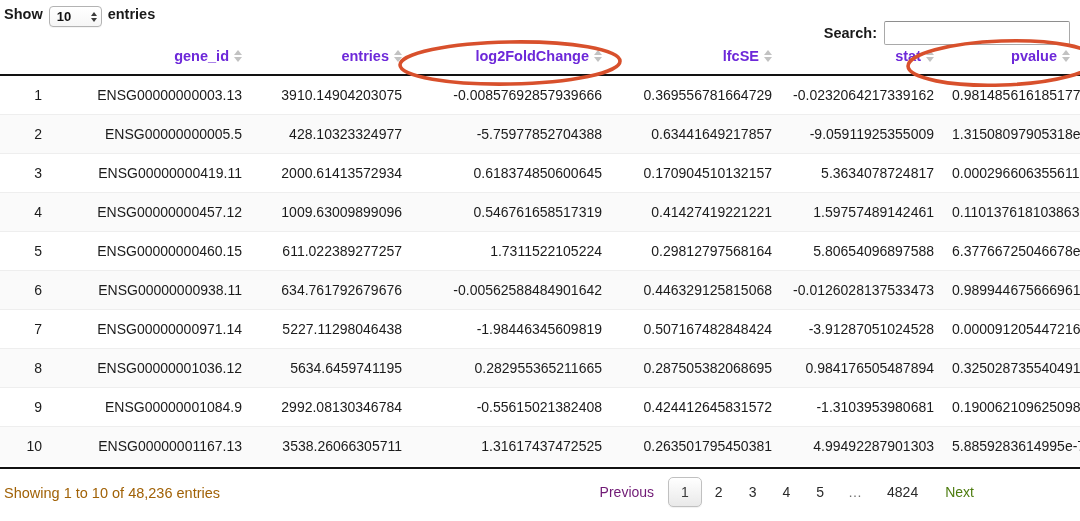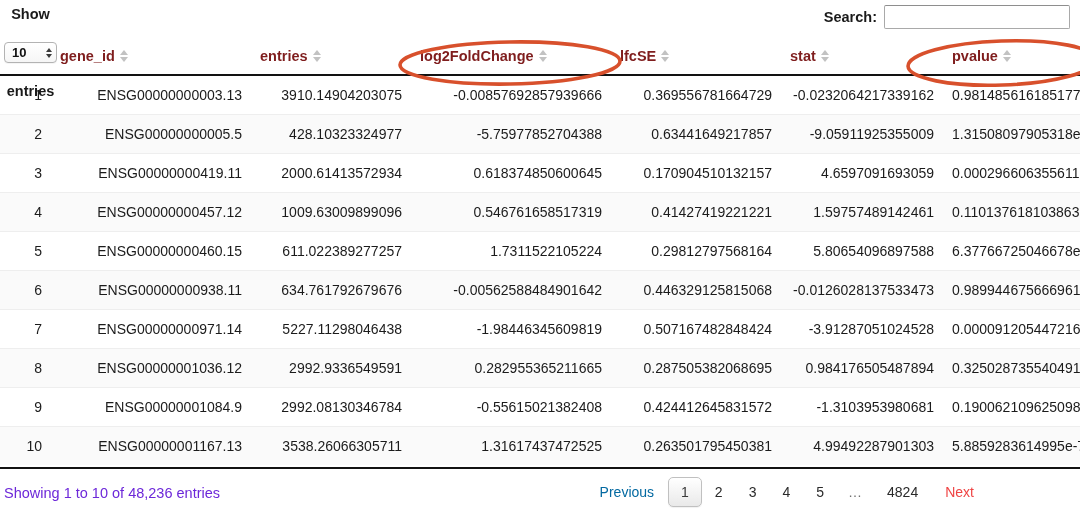--- a/index.html
+++ b/index.html
@@ -32,24 +32,23 @@
   }
 
   .length-ctrl {
     position: absolute;
     left: 4px;
     top: 6px;
     font-size: 14.5px;
     font-weight: bold;
     color: #1a1a1a;
     display: flex;
-    align-items: center;
-    gap: 20px;
+    align-items: flex-start;
+    gap: 6px;
     white-space: nowrap;
-    flex-direction: column;
   }
   .length-ctrl .lbl-pre, .length-ctrl .lbl-post {
     font-weight: bold;
   }
   .select-box {
     display: inline-flex;
     align-items: center;
     justify-content: space-between;
     box-sizing: border-box;
     height: 21px;
@@ -84,21 +83,21 @@
   .stepper .tri-dn {
     width: 0; height: 0;
     border-left: 3.5px solid transparent;
     border-right: 3.5px solid transparent;
     border-top: 4.5px solid #3a3a3a;
   }
 
   .search-ctrl {
     position: absolute;
     right: 10px;
-    top: 5px;
+    top: 21px;
     display: flex;
     align-items: center;
     gap: 7px;
     font-size: 14.5px;
     font-weight: bold;
     color: #1a1a1a;
   }
   .search-input {
     box-sizing: border-box;
     width: 186px;
@@ -120,22 +119,22 @@
     left: 0;
     top: 41px;
     width: 1080px;
     border-collapse: collapse;
     table-layout: fixed;
     font-size: 14px;
   }
   table.dt th {
     font-size: 14.5px;
     font-weight: bold;
-    color: #7f1d1d;
-    text-align: left;
+    color: #6d28d9;
+    text-align: right;
     padding: 7px 10px 10px 8px;
     border-bottom: 2px solid #121212;
     vertical-align: bottom;
     white-space: nowrap;
   }
   table.dt th .th-inner {
     display: inline-flex;
     align-items: center;
     gap: 5px;
   }
@@ -200,34 +199,34 @@
     top: 467px;
     width: 1080px;
     height: 54px;
     border-top: 2px solid #121212;
   }
   .info {
     position: absolute;
     left: 4px;
     top: 16px;
     font-size: 14.5px;
-    color: #6d28d9;
+    color: #a16207;
   }
   .paginate {
     position: absolute;
     right: 92px;
     top: 8px;
     display: flex;
     align-items: center;
     gap: 0px;
     font-size: 14px;
   }
   .pg {
     padding: 6px 13px;
-    color: #0369a1;
+    color: #701a75;
     cursor: pointer;
     border: 1px solid transparent;
     border-radius: 4px;
     line-height: 1.15;
   }
   .pg.num {
     color: #2a2a2a;
     padding: 6px 12px;
   }
   .pg.ellip {
@@ -236,21 +235,21 @@
     letter-spacing: 1px;
   }
   .pg.active {
     background: linear-gradient(180deg, #ffffff 0%, #e9e9e9 100%);
     border: 1px solid #c0c0c0;
     border-radius: 5px;
     color: #3a3a3a;
     box-shadow: 0 1px 1px rgba(0,0,0,0.06);
   }
   .pg.next {
-    color: #ef4444;
+    color: #4d7c0f;
   }
 
   
   .annot {
     position: absolute;
     pointer-events: none;
     left: 0; top: 0;
     width: 1080px; height: 521px;
     overflow: hidden;
   }
@@ -370,21 +369,21 @@
           <td>0.63441649217857</td>
           <td>-9.05911925355009</td>
           <td>1.31508097905318e-19</td>
         </tr>
         <tr>
           <td class="col-idx">3</td>
           <td class="col-gene">ENSG00000000419.11</td>
           <td>2000.61413572934</td>
           <td>0.618374850600645</td>
           <td>0.170904510132157</td>
-          <td>4.6597091693059</td>
+          <td>5.3634078724817</td>
           <td>0.000296606355611251</td>
         </tr>
         <tr>
           <td class="col-idx">4</td>
           <td class="col-gene">ENSG00000000457.12</td>
           <td>1009.63009899096</td>
           <td>0.546761658517319</td>
           <td>0.41427419221221</td>
           <td>1.59757489142461</td>
           <td>0.110137618103863</td>
@@ -412,21 +411,21 @@
           <td class="col-gene">ENSG00000000971.14</td>
           <td>5227.11298046438</td>
           <td>-1.98446345609819</td>
           <td>0.507167482848424</td>
           <td>-3.91287051024528</td>
           <td>0.0000912054472169366</td>
         </tr>
         <tr>
           <td class="col-idx">8</td>
           <td class="col-gene">ENSG00000001036.12</td>
-          <td>2992.9336549591</td>
+          <td>5634.6459741195</td>
           <td>0.282955365211665</td>
           <td>0.287505382068695</td>
           <td>0.984176505487894</td>
           <td>0.325028735540491</td>
         </tr>
         <tr>
           <td class="col-idx">9</td>
           <td class="col-gene">ENSG00000001084.9</td>
           <td>2992.08130346784</td>
           <td>-0.55615021382408</td>

